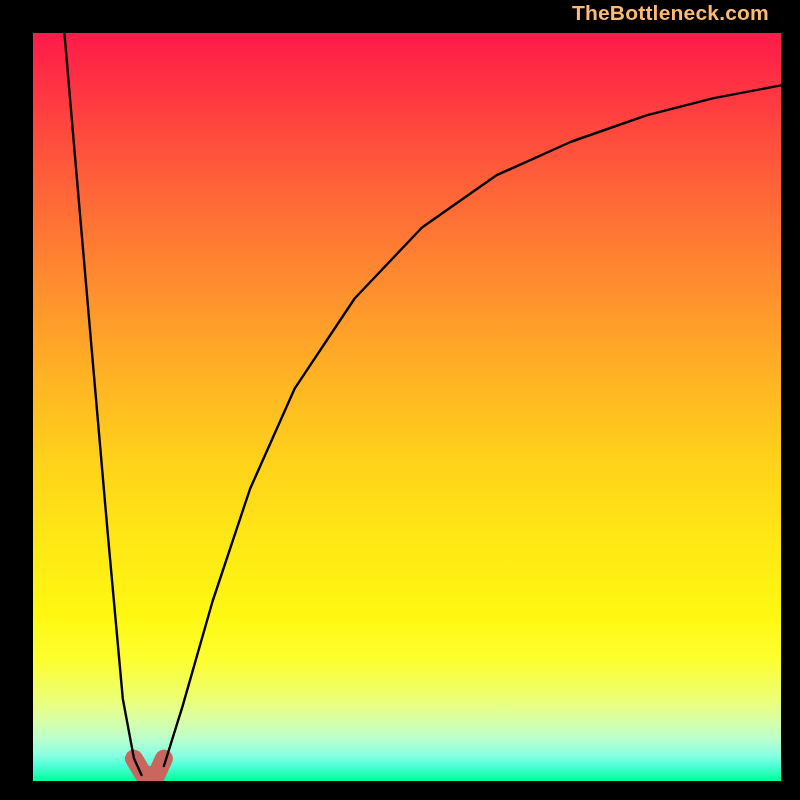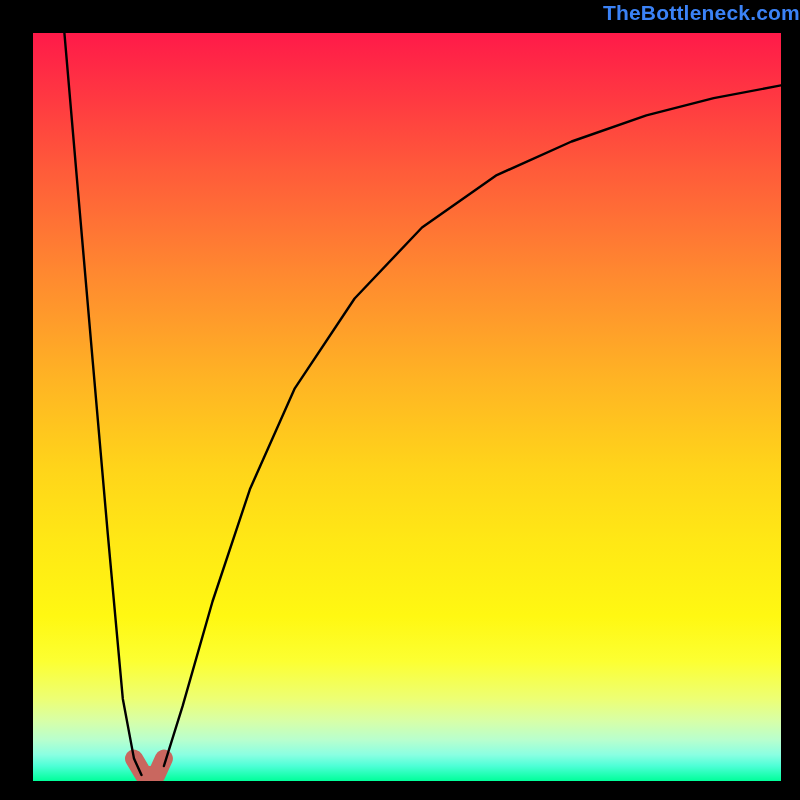--- a/index.html
+++ b/index.html
@@ -13,21 +13,21 @@
   #ffd41a 58%,
   #ffe815 68%,
   #fff812 78%,
   #fcff32 84%,
   #edff74 89%,
   #d7ffa8 92%,
   #b8ffce 94.5%,
   #8affe2 96.5%,
   #4dffd6 98%,
   #00ff9a 100%)}
-#wm{position:absolute;right:0;top:1px;font:700 21px Arial,Helvetica,sans-serif;color:#3b82f6;letter-spacing:0.2px}
+#wm{position:absolute;right:31px;top:1px;font:700 21px Arial,Helvetica,sans-serif;color:#fdba74;letter-spacing:0.2px}
 svg.curve{position:absolute;left:33px;top:33px;width:748px;height:748px;pointer-events:none}
 svg .line{fill:none;stroke:#000;stroke-width:2.4;stroke-linecap:round;stroke-linejoin:round}
 svg .trough{fill:none;stroke:#c9675f;stroke-width:18;stroke-linecap:round;stroke-linejoin:round}
 </style>
 </head>
 <body>
 <div id="frame">
   <div id="plot"></div>
   <div id="wm">TheBottleneck.com</div>
   <svg class="curve" viewBox="0 0 748 748">

